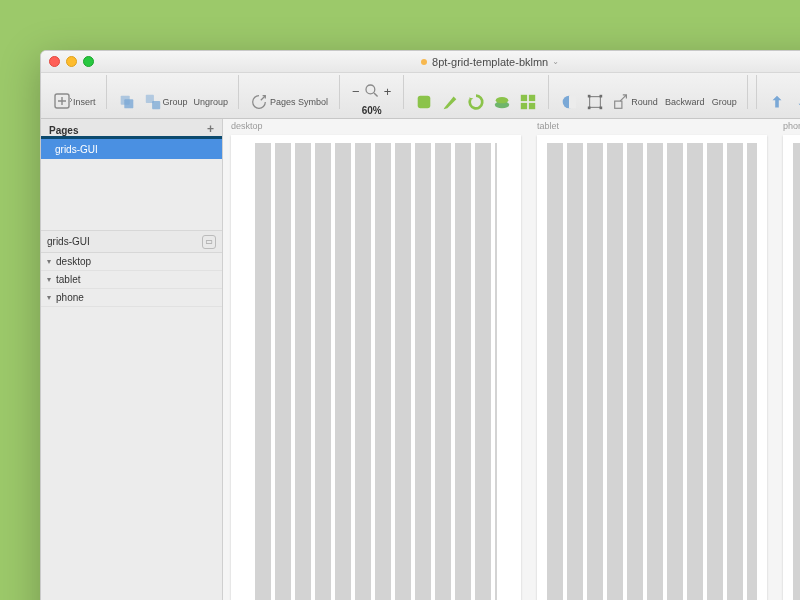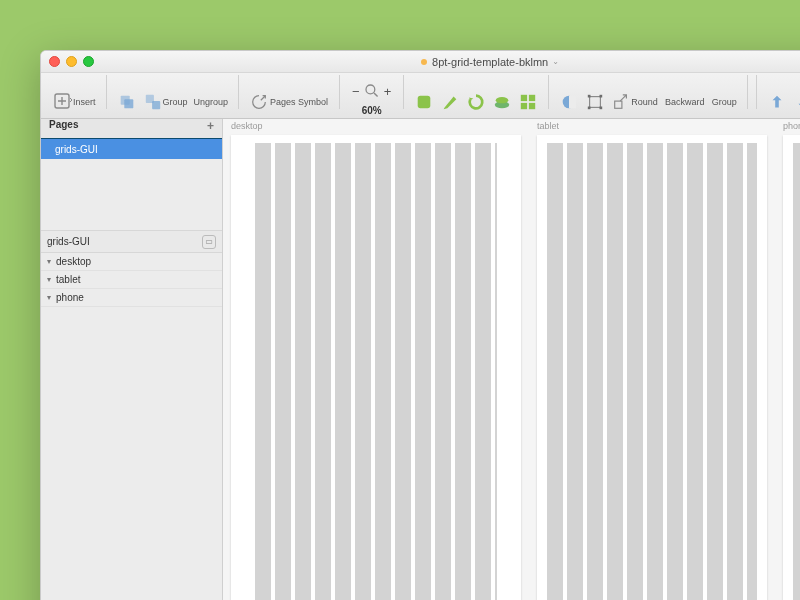--- a/index.html
+++ b/index.html
@@ -56,21 +56,21 @@
   .zglass { width:16px; height:16px; }
   .zoompct { font-size:10px; font-weight:600; color:#333; }
 
   .spacer { flex:1; }
 
   
   .body { position:absolute; top:68px; left:0; right:0; bottom:0; display:flex; }
 
   
   .sidebar { width:182px; background:#ececec; border-right:1px solid #cfcfcf; display:flex; flex-direction:column; }
-  .panelhdr { height:20px; display:flex; align-items:flex-start; justify-content:space-between; padding:0 8px; font-size:10px; font-weight:600; color:#333; border-bottom:1px solid #0c4a6e; background:#e6e6e6; }
+  .panelhdr { height:20px; display:flex; align-items:flex-end; justify-content:space-between; padding:0 8px; font-size:10px; font-weight:600; color:#333; border-bottom:3px solid #0c4a6e; background:#e6e6e6; }
   .plus { font-size:12px; color:#777; }
   .pagelist { height:92px; border-bottom:1px solid #d7d7d7; }
   .pageitem { height:20px; background:#4a90e2; color:#fff; font-size:10px; display:flex; align-items:center; padding-left:14px; }
 
   .layerhdr { height:22px; border-bottom:1px solid #d7d7d7; display:flex; align-items:center; justify-content:space-between; padding:0 6px; font-size:10px; color:#333; background:#e9e9e9; }
   .layerhdr .ab { width:14px; height:14px; border:1px solid #bbb; border-radius:3px; font-size:8px; display:flex; align-items:center; justify-content:center; color:#888; }
 
   .layers { flex:0 0 auto; }
   .layer { height:18px; display:flex; align-items:center; gap:5px; padding:0 6px; font-size:10px; color:#333; border-bottom:1px solid #e1e1e1; }
   .disc { font-size:8px; color:#777; }

